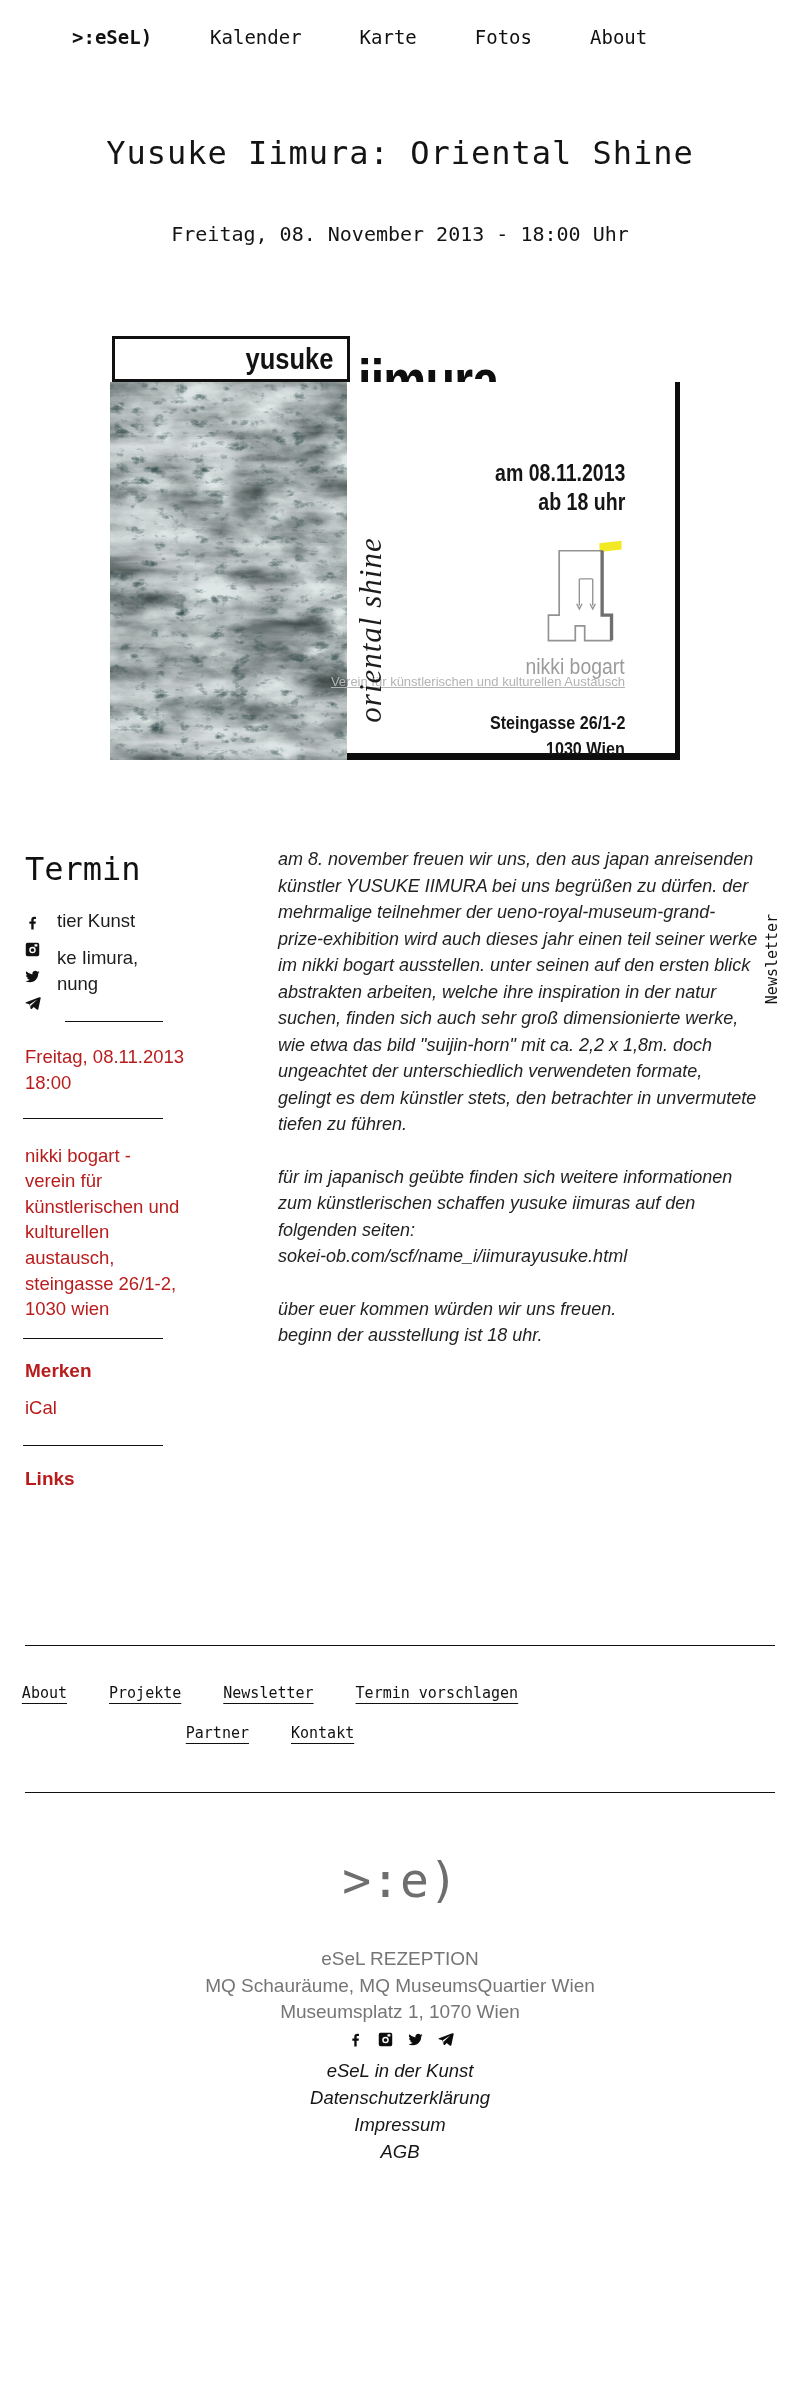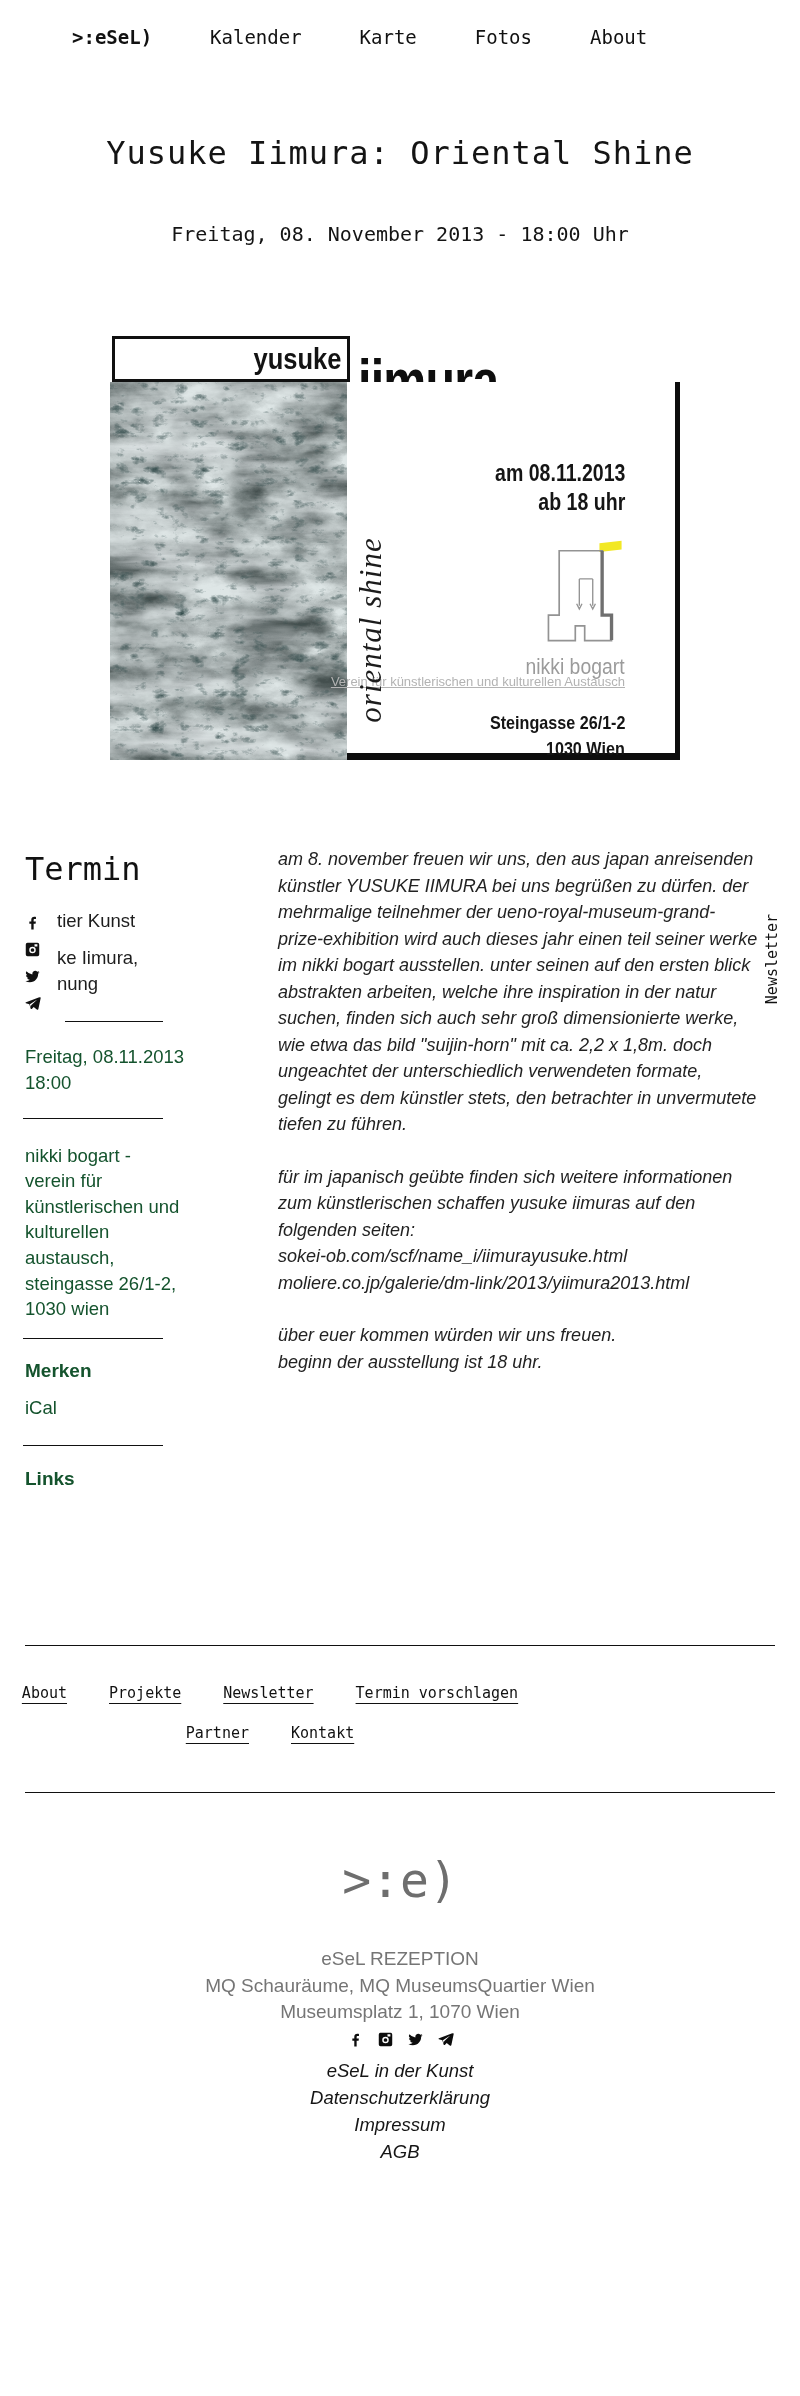--- a/index.html
+++ b/index.html
@@ -15,21 +15,21 @@
 
   
   .event-title { position:absolute; left:0; top:134px; width:800px; text-align:center;
     font-family:"DejaVu Sans Mono", monospace; font-size:32px; letter-spacing:1px; color:#141414; font-weight:normal; }
   .event-date { position:absolute; left:0; top:222px; width:800px; text-align:center;
     font-family:"DejaVu Sans Mono", monospace; font-size:20px; color:#141414; }
 
   
   .poster { position:absolute; left:110px; top:330px; width:570px; height:430px; background:#fff; }
   .poster-headbox { position:absolute; left:2px; top:6px; width:238px; height:46px; border:3px solid #101010;
-    text-align:right; padding-right:6px; }
+    text-align:right; padding-right:14px; }
   .poster-yusuke { display:inline-block; font-weight:bold; font-size:30px; line-height:40px; color:#131313;
     transform:scaleX(.85); transform-origin:right center; }
   .poster-iimura { position:absolute; left:248px; top:20px; font-weight:bold; font-size:62px; line-height:1;
     letter-spacing:-1px; color:#0e0e0e; transform:scaleX(.78); transform-origin:left top; }
   .poster-exhibition { position:absolute; left:250px; top:88px; font-size:13px; color:#222;
     transform:scaleX(.9); transform-origin:left top; }
   .painting { position:absolute; left:0; top:52px; width:237px; height:378px; display:block; }
   .poster-right { position:absolute; left:237px; top:52px; width:333px; height:378px; background:#fff;
     border-right:5px solid #0d0d0d; border-bottom:7px solid #0d0d0d; }
   .pr-date, .pr-time { position:absolute; right:50px; font-weight:bold; font-size:23px; color:#151515;
@@ -46,21 +46,21 @@
     transform:rotate(-90deg); font-family:"Liberation Serif", serif; font-style:italic; font-size:31px;
     letter-spacing:1px; color:#1c1c1c; white-space:nowrap; }
 
   
   .termin-heading { position:absolute; left:25px; top:850px; font-family:"DejaVu Sans Mono", monospace;
     font-size:32px; color:#111; }
   .share-col { position:absolute; left:24px; top:914px; display:flex; flex-direction:column; gap:10px; }
   .share-col .sicon { width:17px; height:17px; color:#111; cursor:pointer; }
   .clip-line { position:absolute; left:57px; font-size:18.5px; color:#1d1d1d; white-space:nowrap; }
   .sb-divider { position:absolute; height:0; border-top:1px solid #111; }
-  .sb-text { position:absolute; left:25px; font-size:18.5px; color:#14532d; white-space:nowrap; }
+  .sb-text { position:absolute; left:25px; font-size:18.5px; color:#b91c1c; white-space:nowrap; }
   .sb-bold { font-weight:bold; font-size:19px; }
   .sb-link { cursor:pointer; }
 
   .article { position:absolute; left:278px; top:846px; width:482px; font-size:18px; line-height:26.5px; color:#222; }
   .article p { margin-bottom:26px;font-style:italic; }
   .article .line { display:block; }
 
   .newsletter-tab { position:absolute; left:716px; top:950px; width:112px; text-align:center;
     transform:rotate(-90deg); font-family:"DejaVu Sans Mono", monospace; font-size:15px; color:#111; cursor:pointer; }
 
@@ -204,21 +204,20 @@
 
   <div class="sb-divider" style="left:23px; top:1445px; width:140px;"></div>
 
   <div class="sb-text sb-bold" style="top:1468px">Links</div>
 
   <div class="article">
     <p>am 8. november freuen wir uns, den aus japan anreisenden künstler YUSUKE IIMURA bei uns begrüßen zu dürfen. der mehrmalige teilnehmer der ueno-royal-museum-grand-prize-exhibition wird auch dieses jahr einen teil seiner werke im nikki bogart ausstellen. unter seinen auf den ersten blick abstrakten arbeiten, welche ihre inspiration in der natur suchen, finden sich auch sehr groß dimensionierte werke, wie etwa das bild "suijin-horn" mit ca. 2,2 x 1,8m. doch ungeachtet der unterschiedlich verwendeten formate, gelingt es dem künstler stets, den betrachter in unvermutete tiefen zu führen.</p>
     <p>
       <span class="line">für im japanisch geübte finden sich weitere informationen zum künstlerischen schaffen yusuke iimuras auf den folgenden seiten:</span>
       <span class="line">sokei-ob.com/scf/name_i/iimurayusuke.html</span>
-      <span class="line">moliere.co.jp/galerie/dm-link/2013/yiimura2013.html</span>
     </p>
     <p>
       <span class="line">über euer kommen würden wir uns freuen.</span>
       <span class="line">beginn der ausstellung ist 18 uhr.</span>
     </p>
   </div>
 
   <div class="newsletter-tab">Newsletter</div>
 
   <div class="hr" style="top:1645px"></div>

